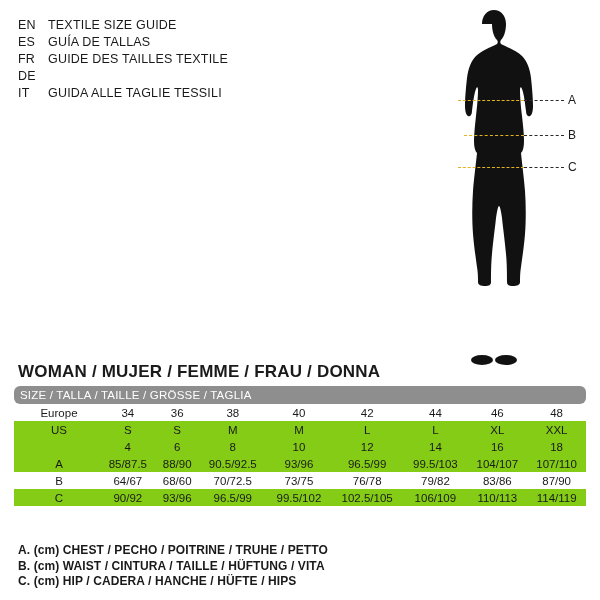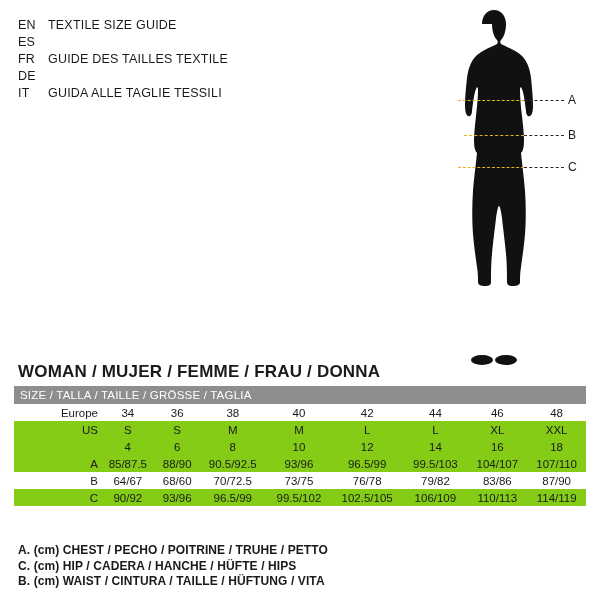--- a/index.html
+++ b/index.html
@@ -93,32 +93,33 @@
     color: #1a1a1a;
   }
   table.size-table td {
     height: 17px;
     padding: 0 2px;
     text-align: center;
     vertical-align: middle;
     white-space: nowrap;
   }
   table.size-table td.rowlabel {
-    text-align: right;
+    text-align: center;
     padding-left: 6px;
     width: 78px;
   }
   tr.head-row td {
     background: #8e8e8e;
     color: #ffffff;
     font-weight: normal;
     text-align: left;
     padding-left: 6px;
     height: 18px;
     letter-spacing: 0.2px;
+    border-radius: 6px;
   }
   tr.shade td { background: #84cc16; }
   tr.plain td { background: #ffffff; }
 
   
   .legend {
     position: absolute;
     left: 18px;
     top: 543px;
     width: 560px;
@@ -136,20 +137,21 @@
 
 <div class="page">
 
   <div class="lang-block">
     <div class="lang-row">
       <span class="lang-code">EN</span>
       <span class="lang-text">TEXTILE SIZE GUIDE</span>
     </div>
     <div class="lang-row">
       <span class="lang-code">ES</span>
+      <span class="lang-text">GUÍA DE TALLAS</span>
     </div>
     <div class="lang-row">
       <span class="lang-code">FR</span>
       <span class="lang-text">GUIDE DES TAILLES TEXTILE</span>
     </div>
     <div class="lang-row">
       <span class="lang-code">DE</span>
     </div>
     <div class="lang-row">
       <span class="lang-code">IT</span>
@@ -301,17 +303,17 @@
         <td>102.5/105</td>
         <td>106/109</td>
         <td>110/113</td>
         <td>114/119</td>
       </tr>
     </tbody>
   </table>
 
   <div class="legend">
     <div class="legend-row">A. (cm) CHEST / PECHO / POITRINE / TRUHE / PETTO</div>
+    <div class="legend-row">B. (cm) WAIST / CINTURA / TAILLE / HÜFTUNG / VITA</div>
     <div class="legend-row">C. (cm) HIP / CADERA / HANCHE / HÜFTE / HIPS</div>
-    <div class="legend-row">B. (cm) WAIST / CINTURA / TAILLE / HÜFTUNG / VITA</div>
   </div>
 
 </div>
 
 </body></html>

